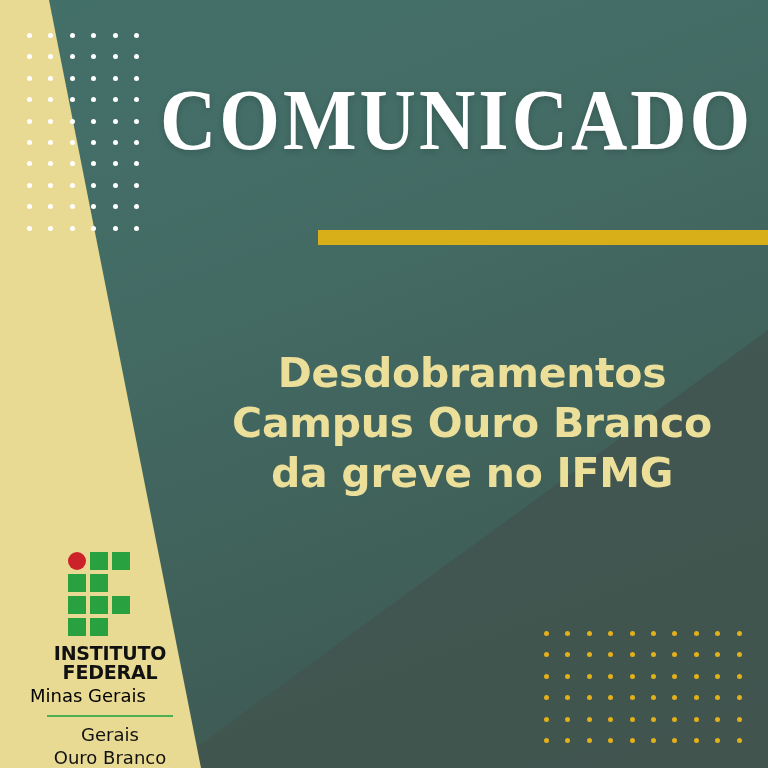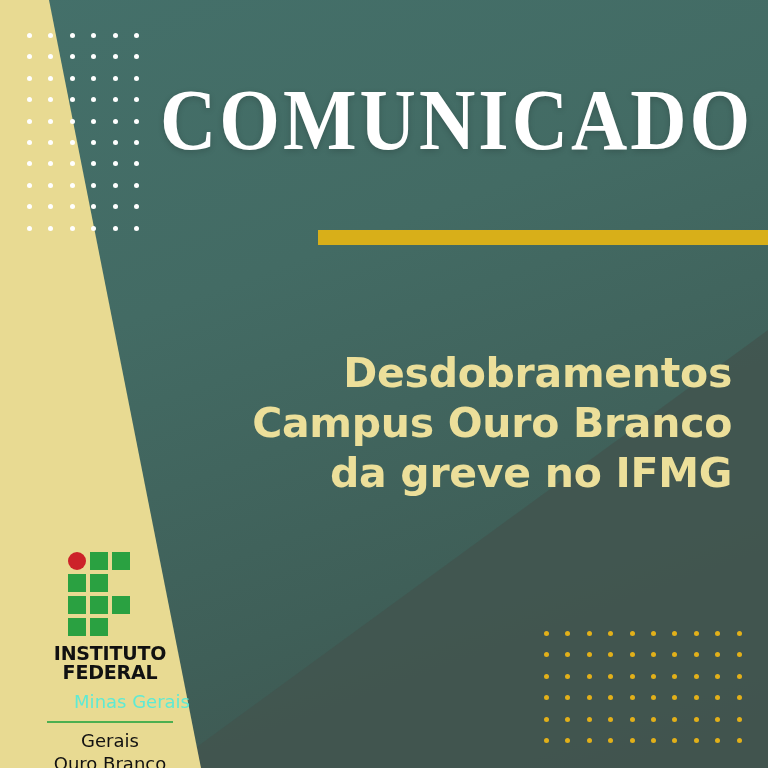--- a/index.html
+++ b/index.html
@@ -92,21 +92,21 @@
     height: 15px;
     background: #d8af19;
   }
 
   
   .subtitle {
     position: absolute;
     right: 36px;
     top: 348px;
     width: 520px;
-    text-align: right;
+    text-align: center;
     color: #ecdf9a;
     font-family: "DejaVu Sans", "Liberation Sans", sans-serif;
     font-weight: bold;
     font-size: 41px;
     line-height: 1.22;
     letter-spacing: -0.3px;
   }
   .subtitle .line { display: block; white-space: nowrap; }
 
   
@@ -138,26 +138,26 @@
     text-align: center;
     color: #111111;
     font-family: "DejaVu Sans", "Liberation Sans", sans-serif;
     font-weight: bold;
     font-size: 19px;
     line-height: 1.0;
     letter-spacing: -0.2px;
   }
   .logo-wordmark .w-line { display: block; }
   .logo-state {
-    text-align: right;
-    color: #5eead4;
+    text-align: left;
+    color: #000000;
     font-family: "DejaVu Sans", "Liberation Sans", sans-serif;
     font-size: 18px;
     line-height: 1.25;
-    margin-top: 9px;
+    margin-top: 3px;
   }
   .logo-divider {
     width: 126px;
     height: 2px;
     background: #4caf50;
     margin: 7px auto 6px auto;
   }
   .logo-campus {
     text-align: center;
     color: #111111;

